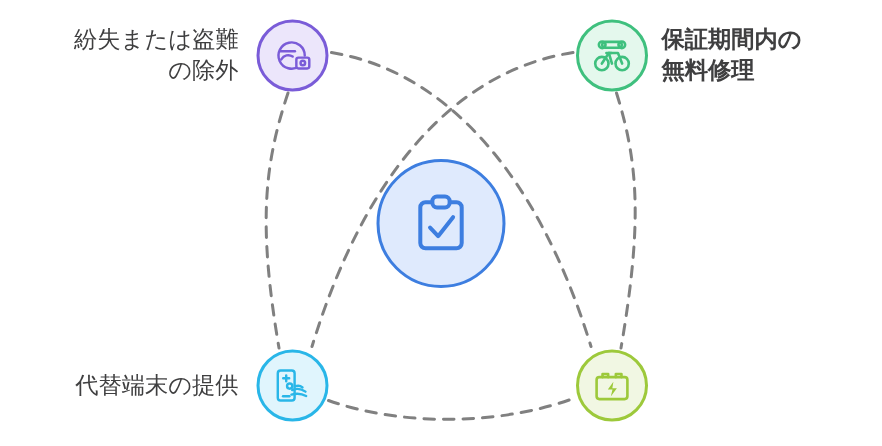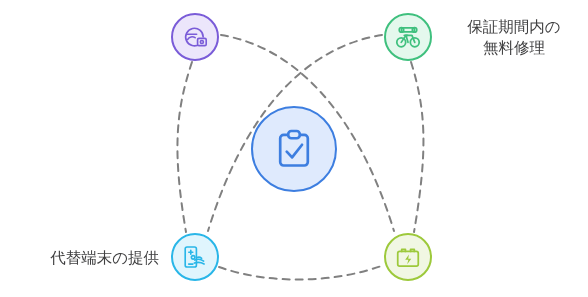--- a/index.html
+++ b/index.html
@@ -57,21 +57,21 @@
   #node-out-of-cover { left: 384px; top: 233px; }
 
   .label {
     position: absolute;
     color: #3f3f40;
     font-size: 15.5px;
     line-height: 21px;
     white-space: pre-line;
   }
   .label.right-align { text-align: right; }
-  .label.left-align  { text-align: center; }
+  .label.left-align  { text-align: left; font-weight: bold; }
 
   #label-lost-theft   { right: 429px; top: 16px; width: 152px; }
   #label-free-repair  { left: 441px;  top: 16px; width: 146px; }
   #label-loaner       { right: 429px; top: 247px; width: 152px; }
   #label-out-of-cover { left: 441px;  top: 236px; width: 146px; }
 </style>
 </head>
 <body>
 
 <div id="diagram">
@@ -131,20 +131,22 @@
   </div>
 
   <div class="node hub" style="border-color:#3d7ee0; background:#dfeafd;">
     <svg width="46" height="46" viewBox="0 0 24 24" fill="none" stroke="#3d7ee0" stroke-width="1.4" stroke-linecap="round" stroke-linejoin="round">
       <path d="M8.6 4.6H6.6a1.8 1.8 0 0 0-1.8 1.8v12.4a1.8 1.8 0 0 0 1.8 1.8h10.8a1.8 1.8 0 0 0 1.8-1.8V6.4a1.8 1.8 0 0 0-1.8-1.8h-2"></path>
       <rect x="9" y="2.6" width="6" height="3.8" rx="1.6"></rect>
       <path d="M8.2 13.4 L11 16.4 L16.2 9.8"></path>
     </svg>
   </div>
 
+  <div class="label right-align" id="label-lost-theft">紛失または盗難
+の除外</div>
 
   <div class="label left-align" id="label-free-repair">保証期間内の
 無料修理</div>
 
   <div class="label right-align" id="label-loaner">代替端末の提供</div>
 
 
 </div>
 
 </body></html>

